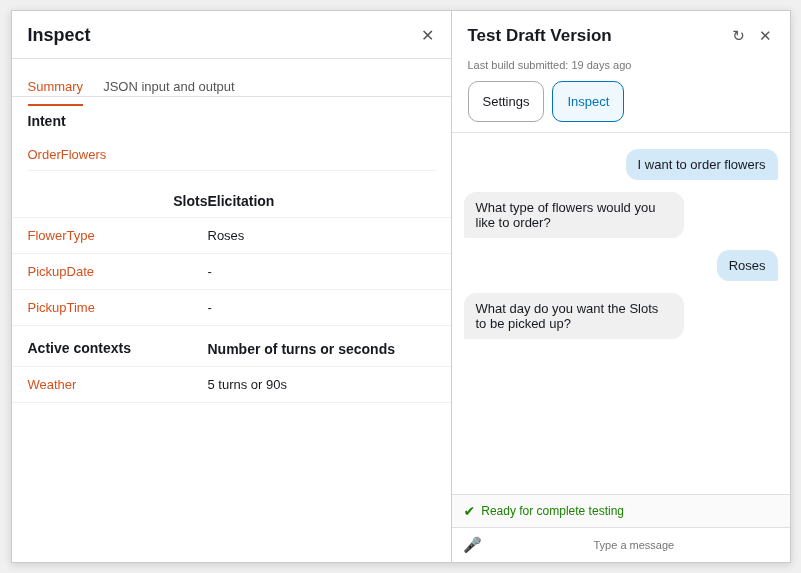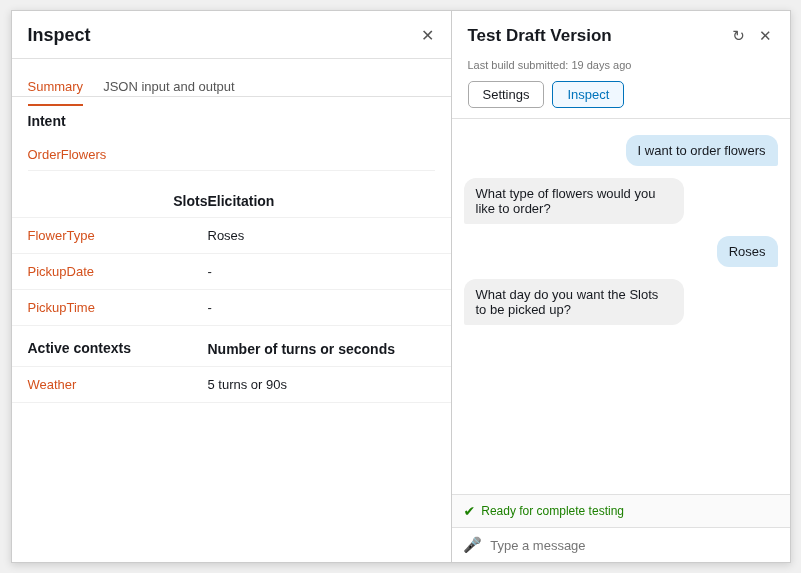--- a/index.html
+++ b/index.html
@@ -196,25 +196,25 @@
       margin-bottom: 10px;
     }
     .right-tabs-row {
       display: flex;
       gap: 8px;
       padding-bottom: 10px;
     }
     .right-tab-btn {
       border: 1px solid #aaa;
       background: #fff;
-      padding: 5px 14px;
+      padding: 12px 14px;
       cursor: pointer;
       font-size: 13px;
       color: #16191f;
-      border-radius: 5px;
+      border-radius: 10px;
     }
     .right-tab-btn.active {
       border-color: #0073bb;
       background: #f0f8ff;
       color: #0073bb;
     }
     .chat-area {
       flex: 1;
       overflow-y: auto;
       padding: 16px 12px;
@@ -267,23 +267,24 @@
       background: #fff;
     }
     .mic-icon {
       font-size: 15px;
       color: #555;
     }
     .message-input {
       flex: 1;
       border: none;
       outline: none;
-      font-size: 13px;
+      font-size: 11px;
       color: #0f172a;
       background: transparent;
+      text-align: center;
     }
     
     .left-content::-webkit-scrollbar { width: 6px; }
     .left-content::-webkit-scrollbar-track { background: #f5f5f5; }
     .left-content::-webkit-scrollbar-thumb { background: #ccc; border-radius: 3px; }
     .chat-area::-webkit-scrollbar { width: 6px; }
     .chat-area::-webkit-scrollbar-track { background: #f5f5f5; }
     .chat-area::-webkit-scrollbar-thumb { background: #ccc; border-radius: 3px; }
   </style>
 </head>

